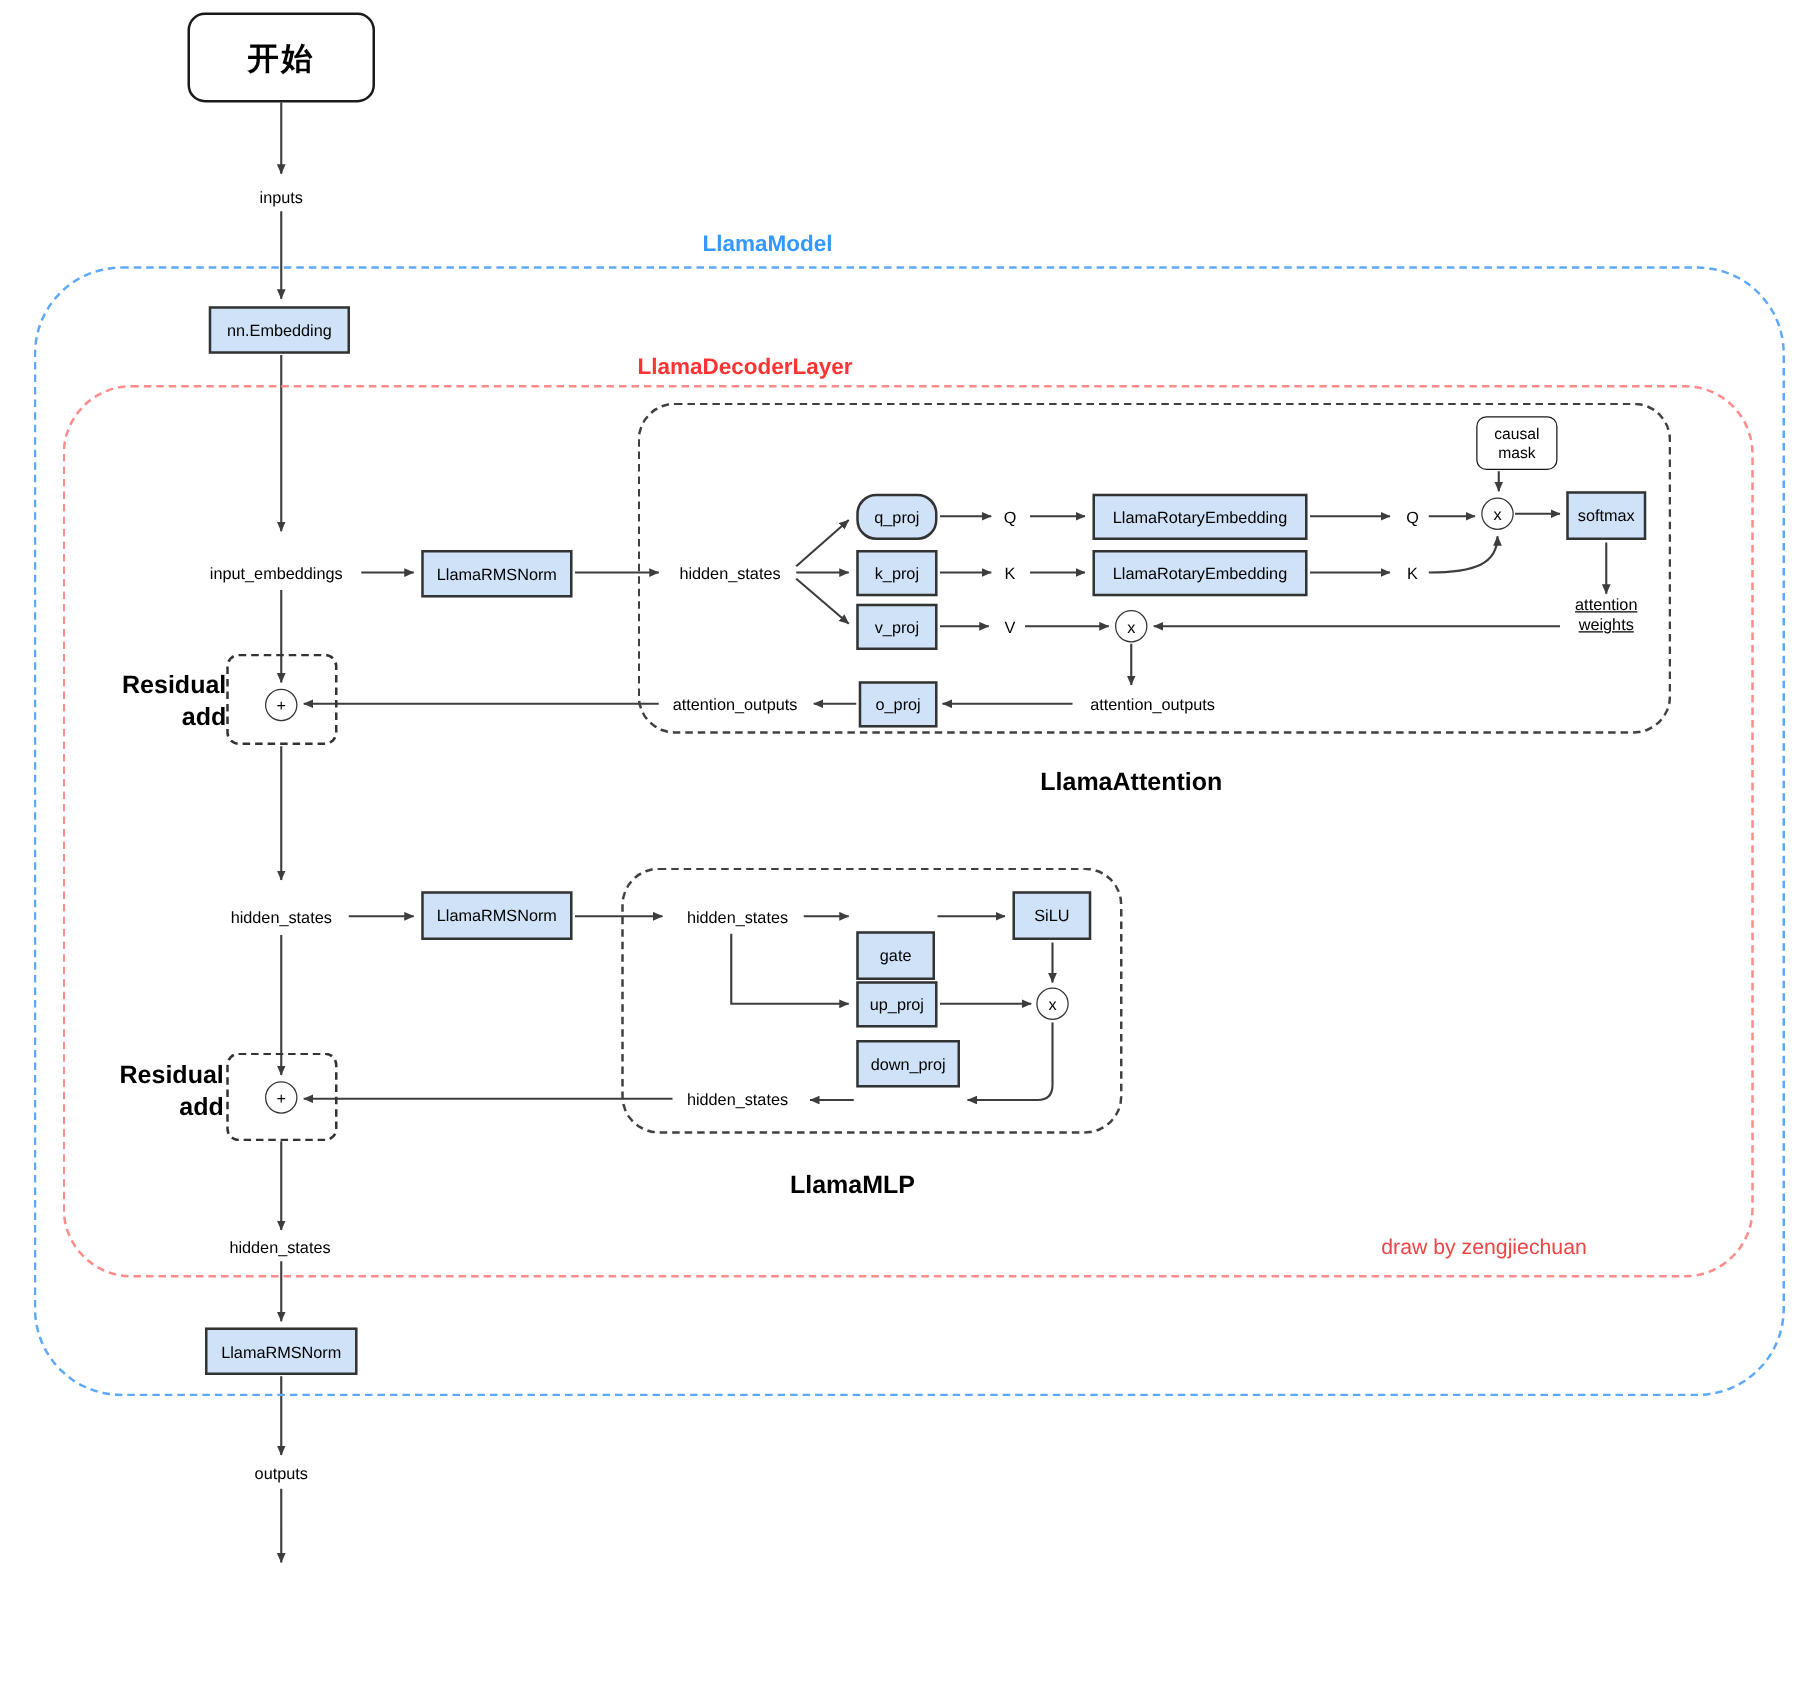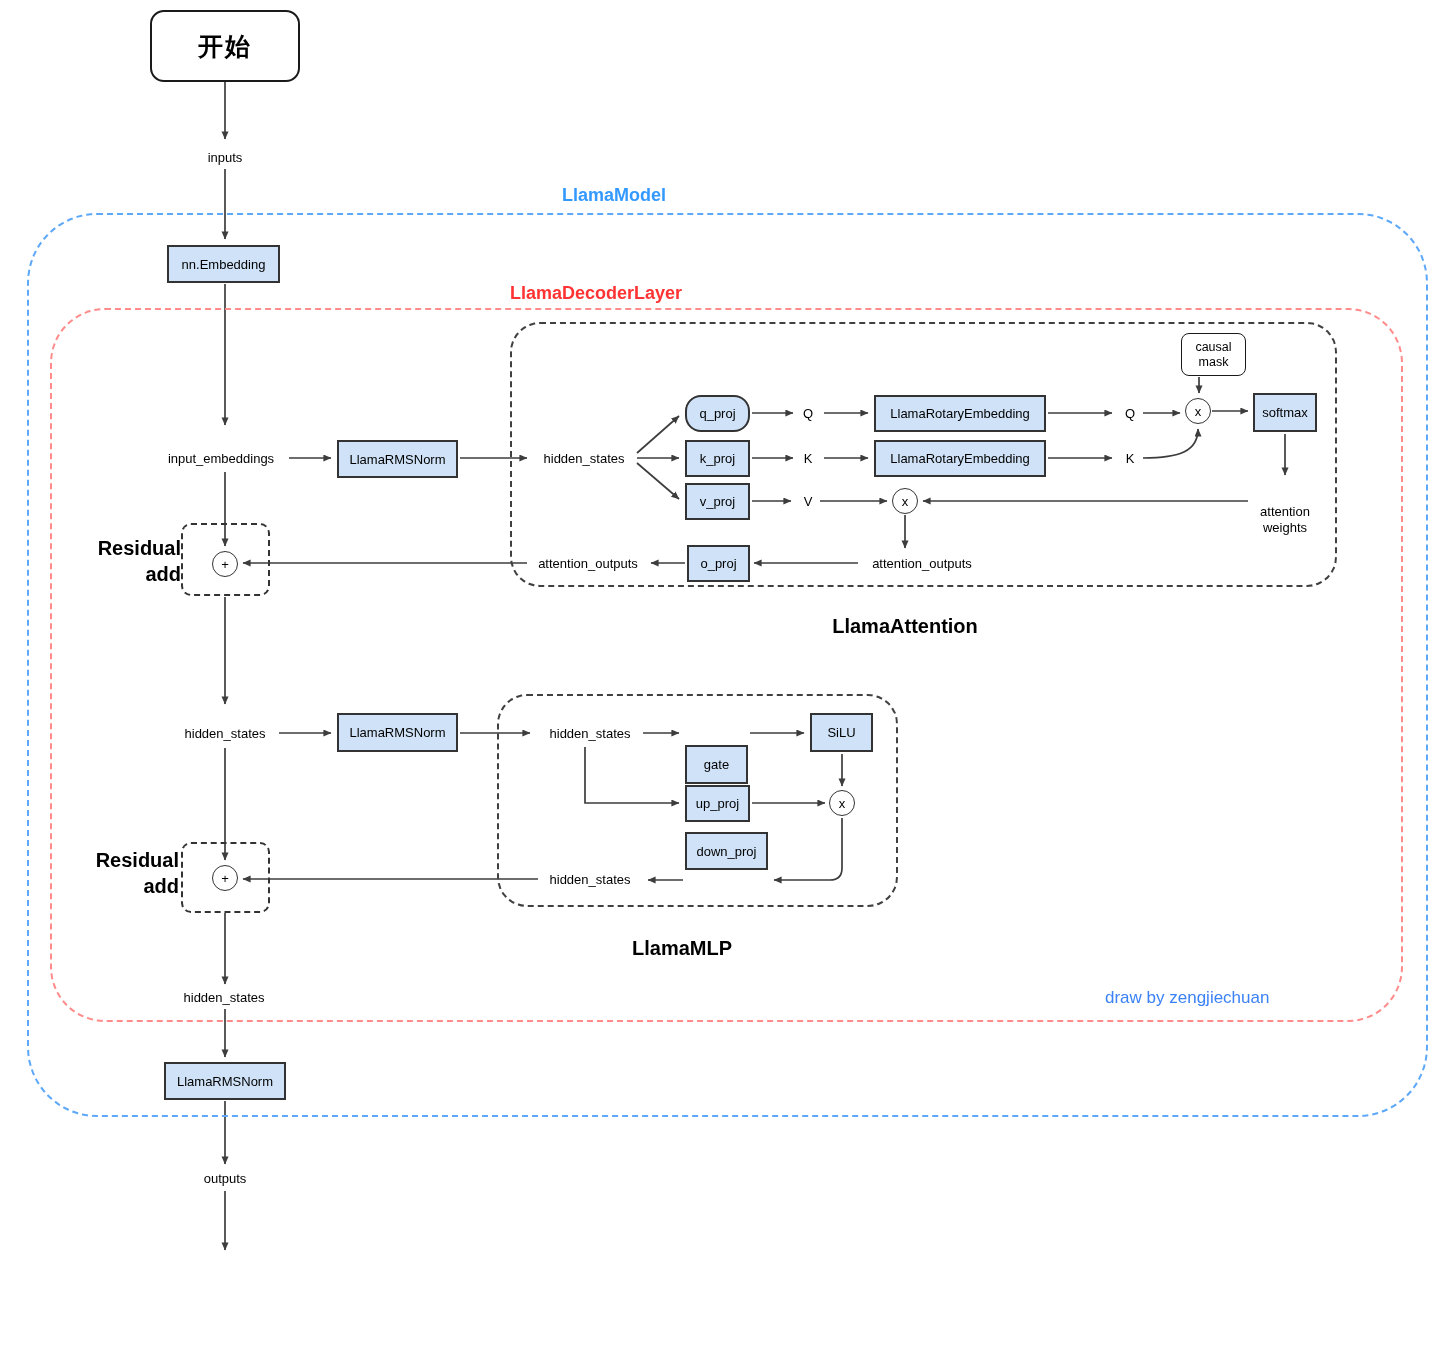--- a/index.html
+++ b/index.html
@@ -47,21 +47,21 @@
     display:flex;align-items:center;justify-content:center;
     font-size:13px;line-height:13px;
   }
   .causal{
     position:absolute;box-sizing:border-box;
     background:#fff;border:1.6px solid #1a1a1a;border-radius:8px;
     display:flex;align-items:center;justify-content:center;
     text-align:center;font-size:12.5px;line-height:15px;
   }
   .residual-label{position:absolute;font-weight:bold;font-size:20px;line-height:26px;text-align:right;}
-  .watermark{position:absolute;font-size:17px;color:#3b82f6;white-space:nowrap;}
+  .watermark{position:absolute;font-size:17px;color:#ef4444;white-space:nowrap;}
 </style>
 </head>
 <body>
 
 <div id="canvas">
 
   <svg id="wires" xmlns="http://www.w3.org/2000/svg">
     <defs>
       <marker id="arr" markerWidth="9" markerHeight="8" refX="7.6" refY="3.5" orient="auto" markerUnits="userSpaceOnUse">
         <path d="M0,0 L8,3.5 L0,7 z" fill="#3d3d3d"></path>
@@ -153,21 +153,21 @@
   <div class="op" style="left:829px;top:790px;">x</div>
 
   <div class="flabel" style="left:185px;top:150px;width:80px;">inputs</div>
   <div class="flabel" style="left:146px;top:451px;width:150px;">input_embeddings</div>
   <div class="flabel" style="left:534px;top:451px;width:100px;">hidden_states</div>
   <div class="flabel" style="left:793px;top:406px;width:30px;">Q</div>
   <div class="flabel" style="left:793px;top:451px;width:30px;">K</div>
   <div class="flabel" style="left:793px;top:494px;width:30px;">V</div>
   <div class="flabel" style="left:1115px;top:406px;width:30px;">Q</div>
   <div class="flabel" style="left:1115px;top:451px;width:30px;">K</div>
-  <div class="flabel" style="left:1245px;top:504px;width:80px;line-height:16px;">attention weights</div>
+  <div class="flabel" style="left:1245px;top:476px;width:80px;line-height:16px;text-decoration:underline;">attention weights</div>
   <div class="flabel" style="left:852px;top:556px;width:140px;">attention_outputs</div>
   <div class="flabel" style="left:518px;top:556px;width:140px;">attention_outputs</div>
   <div class="flabel" style="left:175px;top:726px;width:100px;">hidden_states</div>
   <div class="flabel" style="left:540px;top:726px;width:100px;">hidden_states</div>
   <div class="flabel" style="left:540px;top:872px;width:100px;">hidden_states</div>
   <div class="flabel" style="left:174px;top:990px;width:100px;">hidden_states</div>
   <div class="flabel" style="left:185px;top:1171px;width:80px;">outputs</div>
 
   <div class="residual-label" style="left:81px;top:535px;width:100px;">Residual add</div>
   <div class="residual-label" style="left:79px;top:847px;width:100px;">Residual add</div>

